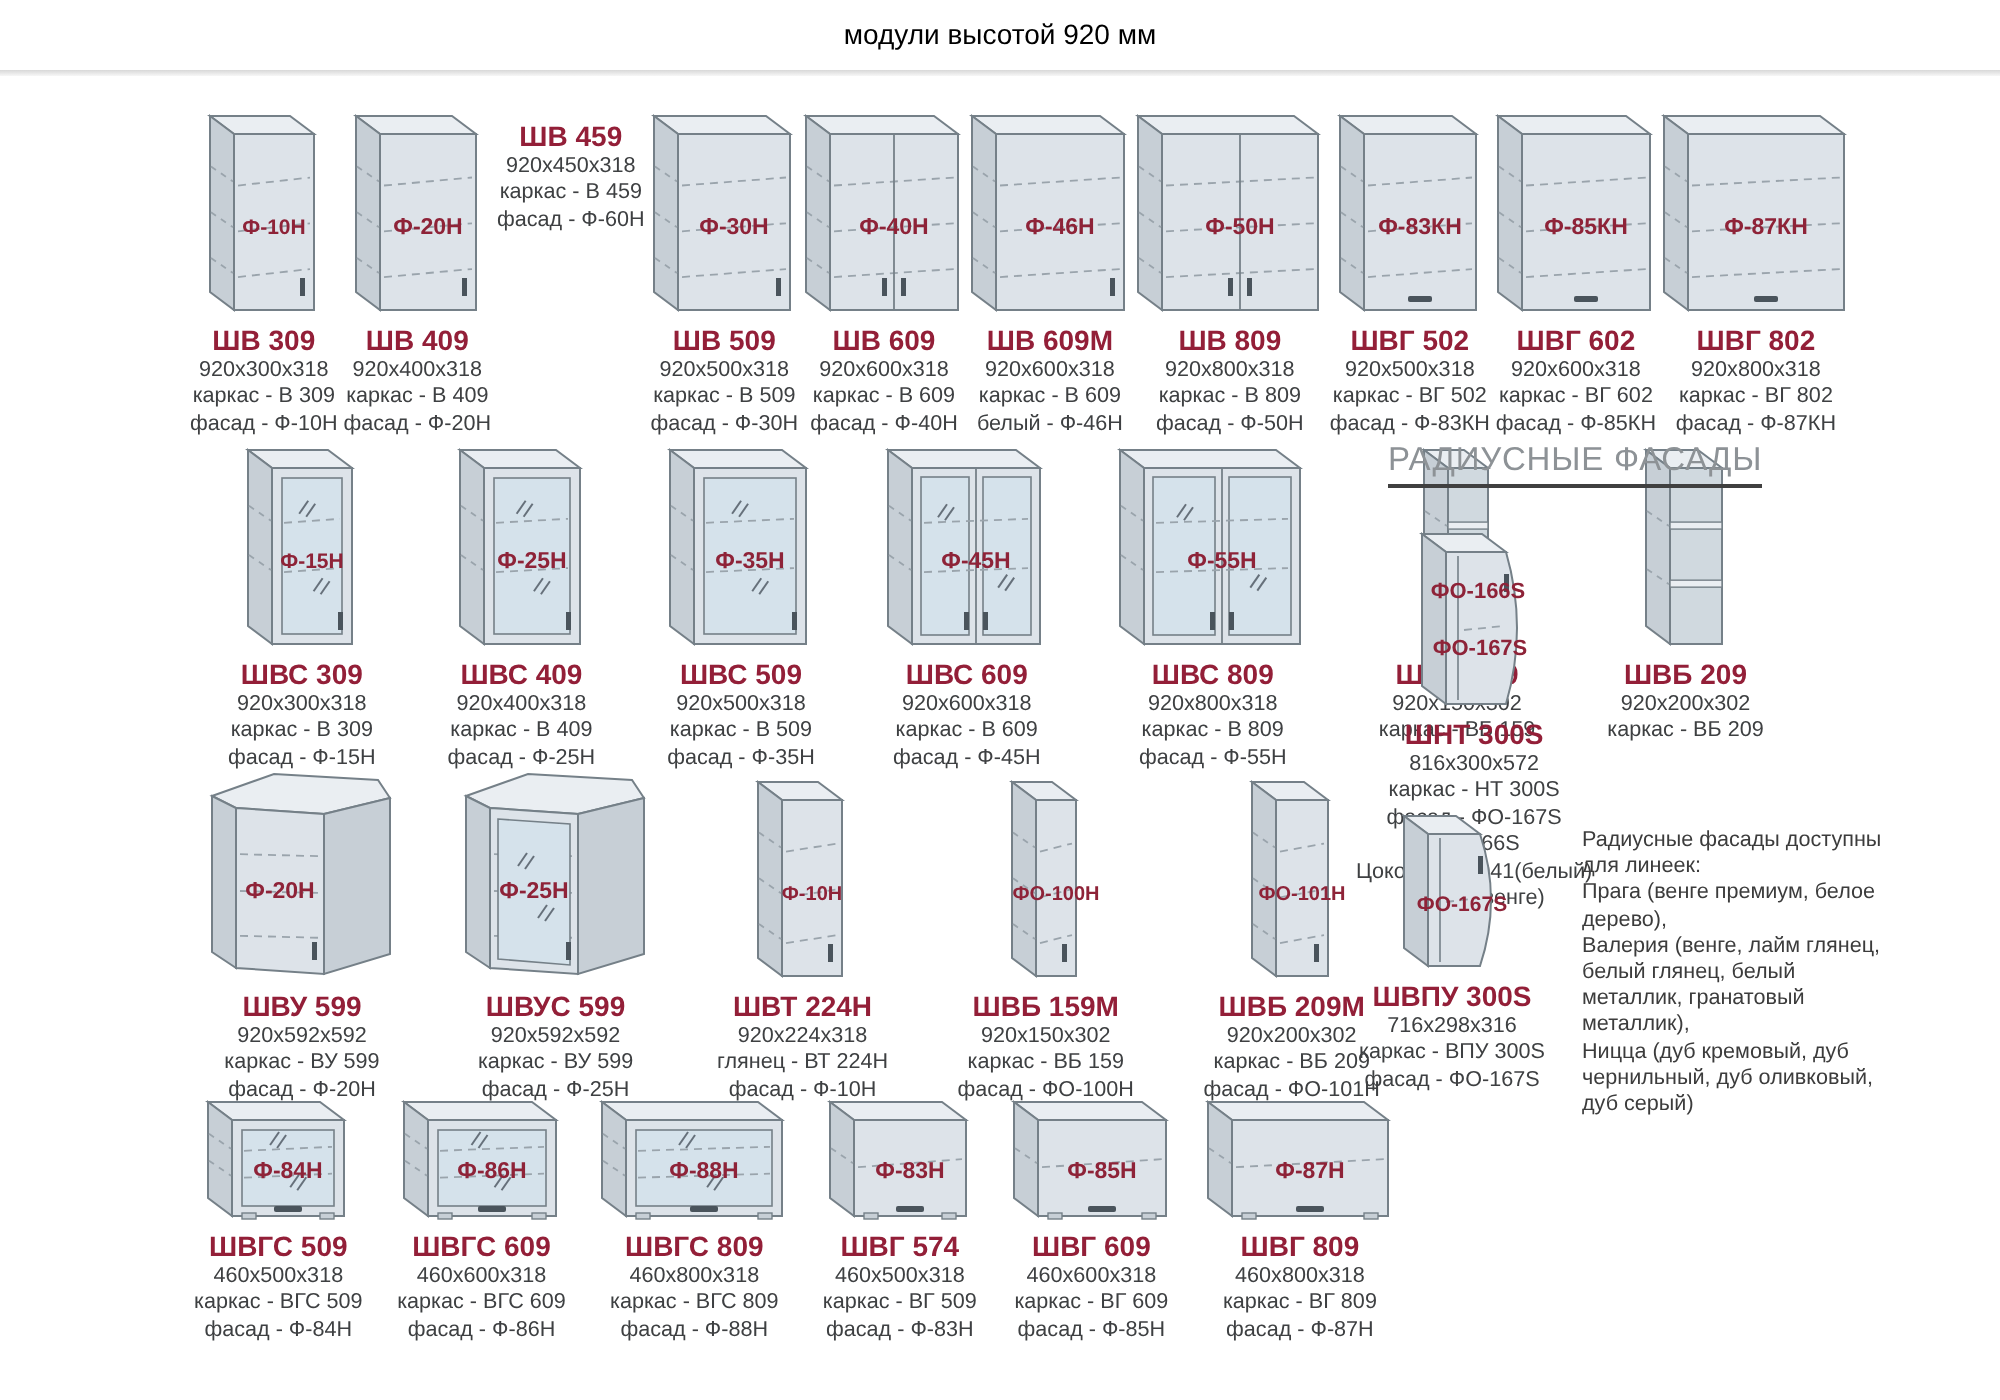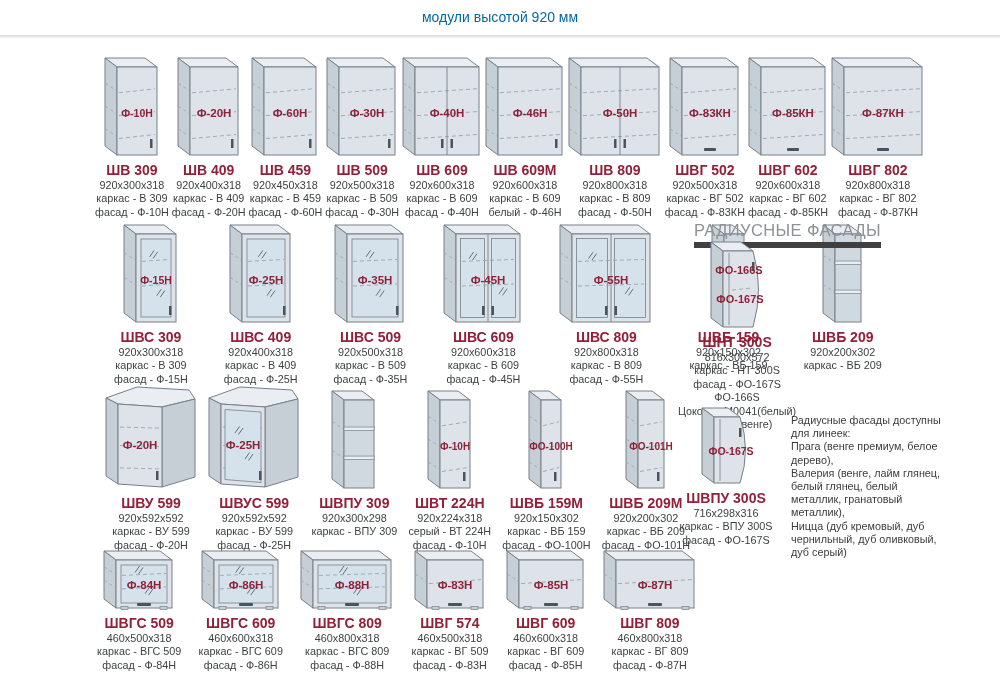--- a/index.html
+++ b/index.html
@@ -1,35 +1,35 @@
 <!DOCTYPE html>
 <html><head>
 <meta charset="utf-8">
 <style>
   html,body{margin:0;padding:0;}
   body{width:1000px;height:700px;position:relative;background:#ffffff;
        font-family:"Liberation Sans",sans-serif;overflow:hidden;}
   .page-title{position:absolute;top:9px;left:0;width:100%;text-align:center;
-       font-size:14px;color:#0369a1;}
+       font-size:14px;color:#000000;}
   .title-rule{position:absolute;top:35px;left:0;width:100%;height:3px;
        background:linear-gradient(to bottom,#d8d8d8,#f7f7f7);}
   .row{position:absolute;display:flex;justify-content:space-between;align-items:flex-start;}
   .cell{display:flex;flex-direction:column;align-items:center;text-align:center;flex:0 0 auto;}
   .cab-img{display:flex;align-items:flex-end;justify-content:center;}
   svg{overflow:visible;display:block;}
   svg text{font-family:"Liberation Sans",sans-serif;}
   .cab-model{font-weight:bold;font-size:14px;color:#931f38;margin-top:4px;white-space:nowrap;}
   .cab-specs{font-size:10.8px;line-height:13.4px;color:#3e4042;margin-top:1px;white-space:nowrap;}
   .row-1{left:95px;top:56px;width:830px;}  .row-1 .cab-img{height:102px;}
   .row-2{left:114px;top:223px;width:562px;gap:36px;} .row-2 .cab-img{height:102px;}
   .row-3{left:105px;top:381px;width:585px;}.row-3 .cab-img{height:110px;}
   .row-4{left:97px;top:547px;width:600px;} .row-4 .cab-img{height:64px;}
   .radius-head{position:absolute;left:694px;top:221px;font-size:16.5px;color:#8d9296;
-       letter-spacing:.4px;padding-bottom:2px;border-bottom:6px solid #404040;}
-  .radius-units{position:absolute;left:678px;top:240px;width:264px;display:flex;
+       letter-spacing:.4px;padding-bottom:2px;border-bottom:2px solid #404040;}
+  .radius-units{position:absolute;left:678px;top:265px;width:264px;display:flex;
        justify-content:space-between;}
   .radius-units .cab-img{height:90px;}
   .radius-unit3{position:absolute;left:660px;top:404px;width:132px;display:flex;justify-content:center;}
   .radius-unit3 .cab-img{height:82px;}
   .radius-note{position:absolute;left:791px;top:414px;width:160px;font-size:10.8px;
        line-height:13.2px;color:#3c3c3c;white-space:pre-line;}
 </style>
 </head>
 <body>
 
@@ -77,35 +77,20 @@
         </svg>
       </div>
       <div class="cab-model">ШВ 409</div>
       <div class="cab-specs">
         <div>920х400х318</div>
         <div>каркас - В 409</div>
         <div>фасад - Ф-20Н</div>
       </div>
     </div>
     <div class="cell">
-      <div class="cab-img">
-        <svg width="68" height="101" xmlns="http://www.w3.org/2000/svg">
-          <polygon points="13,10 65,10 53,1 1,1" fill="#eaeef2" stroke="#758088"></polygon>
-          <polygon points="1,1 13,10 13,98 1,89" fill="#c7cfd6" stroke="#758088"></polygon>
-          <rect x="13" y="10" width="52" height="88" fill="#dde3e9" stroke="#758088"></rect>
-          <line x1="15" y1="35.760000000000005" x2="63" y2="31.760000000000005" stroke="#9aa4ac" stroke-dasharray="4,3" stroke-width="0.9"></line>
-          <line x1="1.5" y1="26.26" x2="12.5" y2="33.760000000000005" stroke="#9aa4ac" stroke-dasharray="3,3" stroke-width="0.9"></line>
-          <line x1="15" y1="58.64" x2="63" y2="54.64" stroke="#9aa4ac" stroke-dasharray="4,3" stroke-width="0.9"></line>
-          <line x1="1.5" y1="49.14" x2="12.5" y2="56.64" stroke="#9aa4ac" stroke-dasharray="3,3" stroke-width="0.9"></line>
-          <line x1="15" y1="81.52000000000001" x2="63" y2="77.52000000000001" stroke="#9aa4ac" stroke-dasharray="4,3" stroke-width="0.9"></line>
-          <line x1="1.5" y1="72.02000000000001" x2="12.5" y2="79.52000000000001" stroke="#9aa4ac" stroke-dasharray="3,3" stroke-width="0.9"></line>
-          <rect x="58" y="82" width="2.5" height="9" fill="#4a545c"></rect>
-          <text x="39" y="59.760000000000005" text-anchor="middle" font-size="11.5" font-weight="bold" fill="#8e2338">Ф-60Н</text>
-        </svg>
-      </div>
       <div class="cab-model">ШВ 459</div>
       <div class="cab-specs">
         <div>920х450х318</div>
         <div>каркас - В 459</div>
         <div>фасад - Ф-60Н</div>
       </div>
     </div>
     <div class="cell">
       <div class="cab-img">
         <svg width="72" height="101" xmlns="http://www.w3.org/2000/svg">
@@ -492,53 +477,35 @@
         <div>920х592х592</div>
         <div>каркас - ВУ 599</div>
         <div>фасад - Ф-25Н</div>
       </div>
     </div>
     <div class="cell">
       <div class="cab-img">
         <svg width="46" height="101" xmlns="http://www.w3.org/2000/svg">
           <polygon points="13,10 43,10 31,1 1,1" fill="#eaeef2" stroke="#758088"></polygon>
           <polygon points="1,1 13,10 13,98 1,89" fill="#c7cfd6" stroke="#758088"></polygon>
-          <rect x="13" y="10" width="30" height="88" fill="#d0d9df" stroke="#758088"></rect>
-          <rect x="13" y="37.040000000000006" width="30" height="3.5" fill="#eaeef2" stroke="#758088" stroke-width="0.7"></rect>
-          <line x1="1.5" y1="31.540000000000003" x2="12.5" y2="39.040000000000006" stroke="#9aa4ac" stroke-dasharray="3,3" stroke-width="0.9"></line>
-          <rect x="13" y="66.08000000000001" width="30" height="3.5" fill="#eaeef2" stroke="#758088" stroke-width="0.7"></rect>
-          <line x1="1.5" y1="60.580000000000005" x2="12.5" y2="68.08000000000001" stroke="#9aa4ac" stroke-dasharray="3,3" stroke-width="0.9"></line>
-        </svg>
-      </div>
-      <div class="cab-model">ШВПУ 309</div>
-      <div class="cab-specs">
-        <div>920х300х298</div>
-        <div>каркас - ВПУ 309</div>
-      </div>
-    </div>
-    <div class="cell">
-      <div class="cab-img">
-        <svg width="46" height="101" xmlns="http://www.w3.org/2000/svg">
-          <polygon points="13,10 43,10 31,1 1,1" fill="#eaeef2" stroke="#758088"></polygon>
-          <polygon points="1,1 13,10 13,98 1,89" fill="#c7cfd6" stroke="#758088"></polygon>
           <rect x="13" y="10" width="30" height="88" fill="#dde3e9" stroke="#758088"></rect>
           <line x1="15" y1="35.760000000000005" x2="41" y2="31.760000000000005" stroke="#9aa4ac" stroke-dasharray="4,3" stroke-width="0.9"></line>
           <line x1="1.5" y1="26.26" x2="12.5" y2="33.760000000000005" stroke="#9aa4ac" stroke-dasharray="3,3" stroke-width="0.9"></line>
           <line x1="15" y1="58.64" x2="41" y2="54.64" stroke="#9aa4ac" stroke-dasharray="4,3" stroke-width="0.9"></line>
           <line x1="1.5" y1="49.14" x2="12.5" y2="56.64" stroke="#9aa4ac" stroke-dasharray="3,3" stroke-width="0.9"></line>
           <line x1="15" y1="81.52000000000001" x2="41" y2="77.52000000000001" stroke="#9aa4ac" stroke-dasharray="4,3" stroke-width="0.9"></line>
           <line x1="1.5" y1="72.02000000000001" x2="12.5" y2="79.52000000000001" stroke="#9aa4ac" stroke-dasharray="3,3" stroke-width="0.9"></line>
           <rect x="36" y="82" width="2.5" height="9" fill="#4a545c"></rect>
           <text x="28" y="59.760000000000005" text-anchor="middle" font-size="10" font-weight="bold" fill="#8e2338">Ф-10Н</text>
         </svg>
       </div>
       <div class="cab-model">ШВТ 224Н</div>
       <div class="cab-specs">
         <div>920х224х318</div>
-        <div>серый - ВТ 224Н</div>
+        <div>глянец - ВТ 224Н</div>
         <div>фасад - Ф-10Н</div>
       </div>
     </div>
     <div class="cell">
       <div class="cab-img">
         <svg width="36" height="101" xmlns="http://www.w3.org/2000/svg">
           <polygon points="13,10 33,10 21,1 1,1" fill="#eaeef2" stroke="#758088"></polygon>
           <polygon points="1,1 13,10 13,98 1,89" fill="#c7cfd6" stroke="#758088"></polygon>
           <rect x="13" y="10" width="20" height="88" fill="#dde3e9" stroke="#758088"></rect>
           <line x1="15" y1="35.760000000000005" x2="31" y2="31.760000000000005" stroke="#9aa4ac" stroke-dasharray="4,3" stroke-width="0.9"></line>

